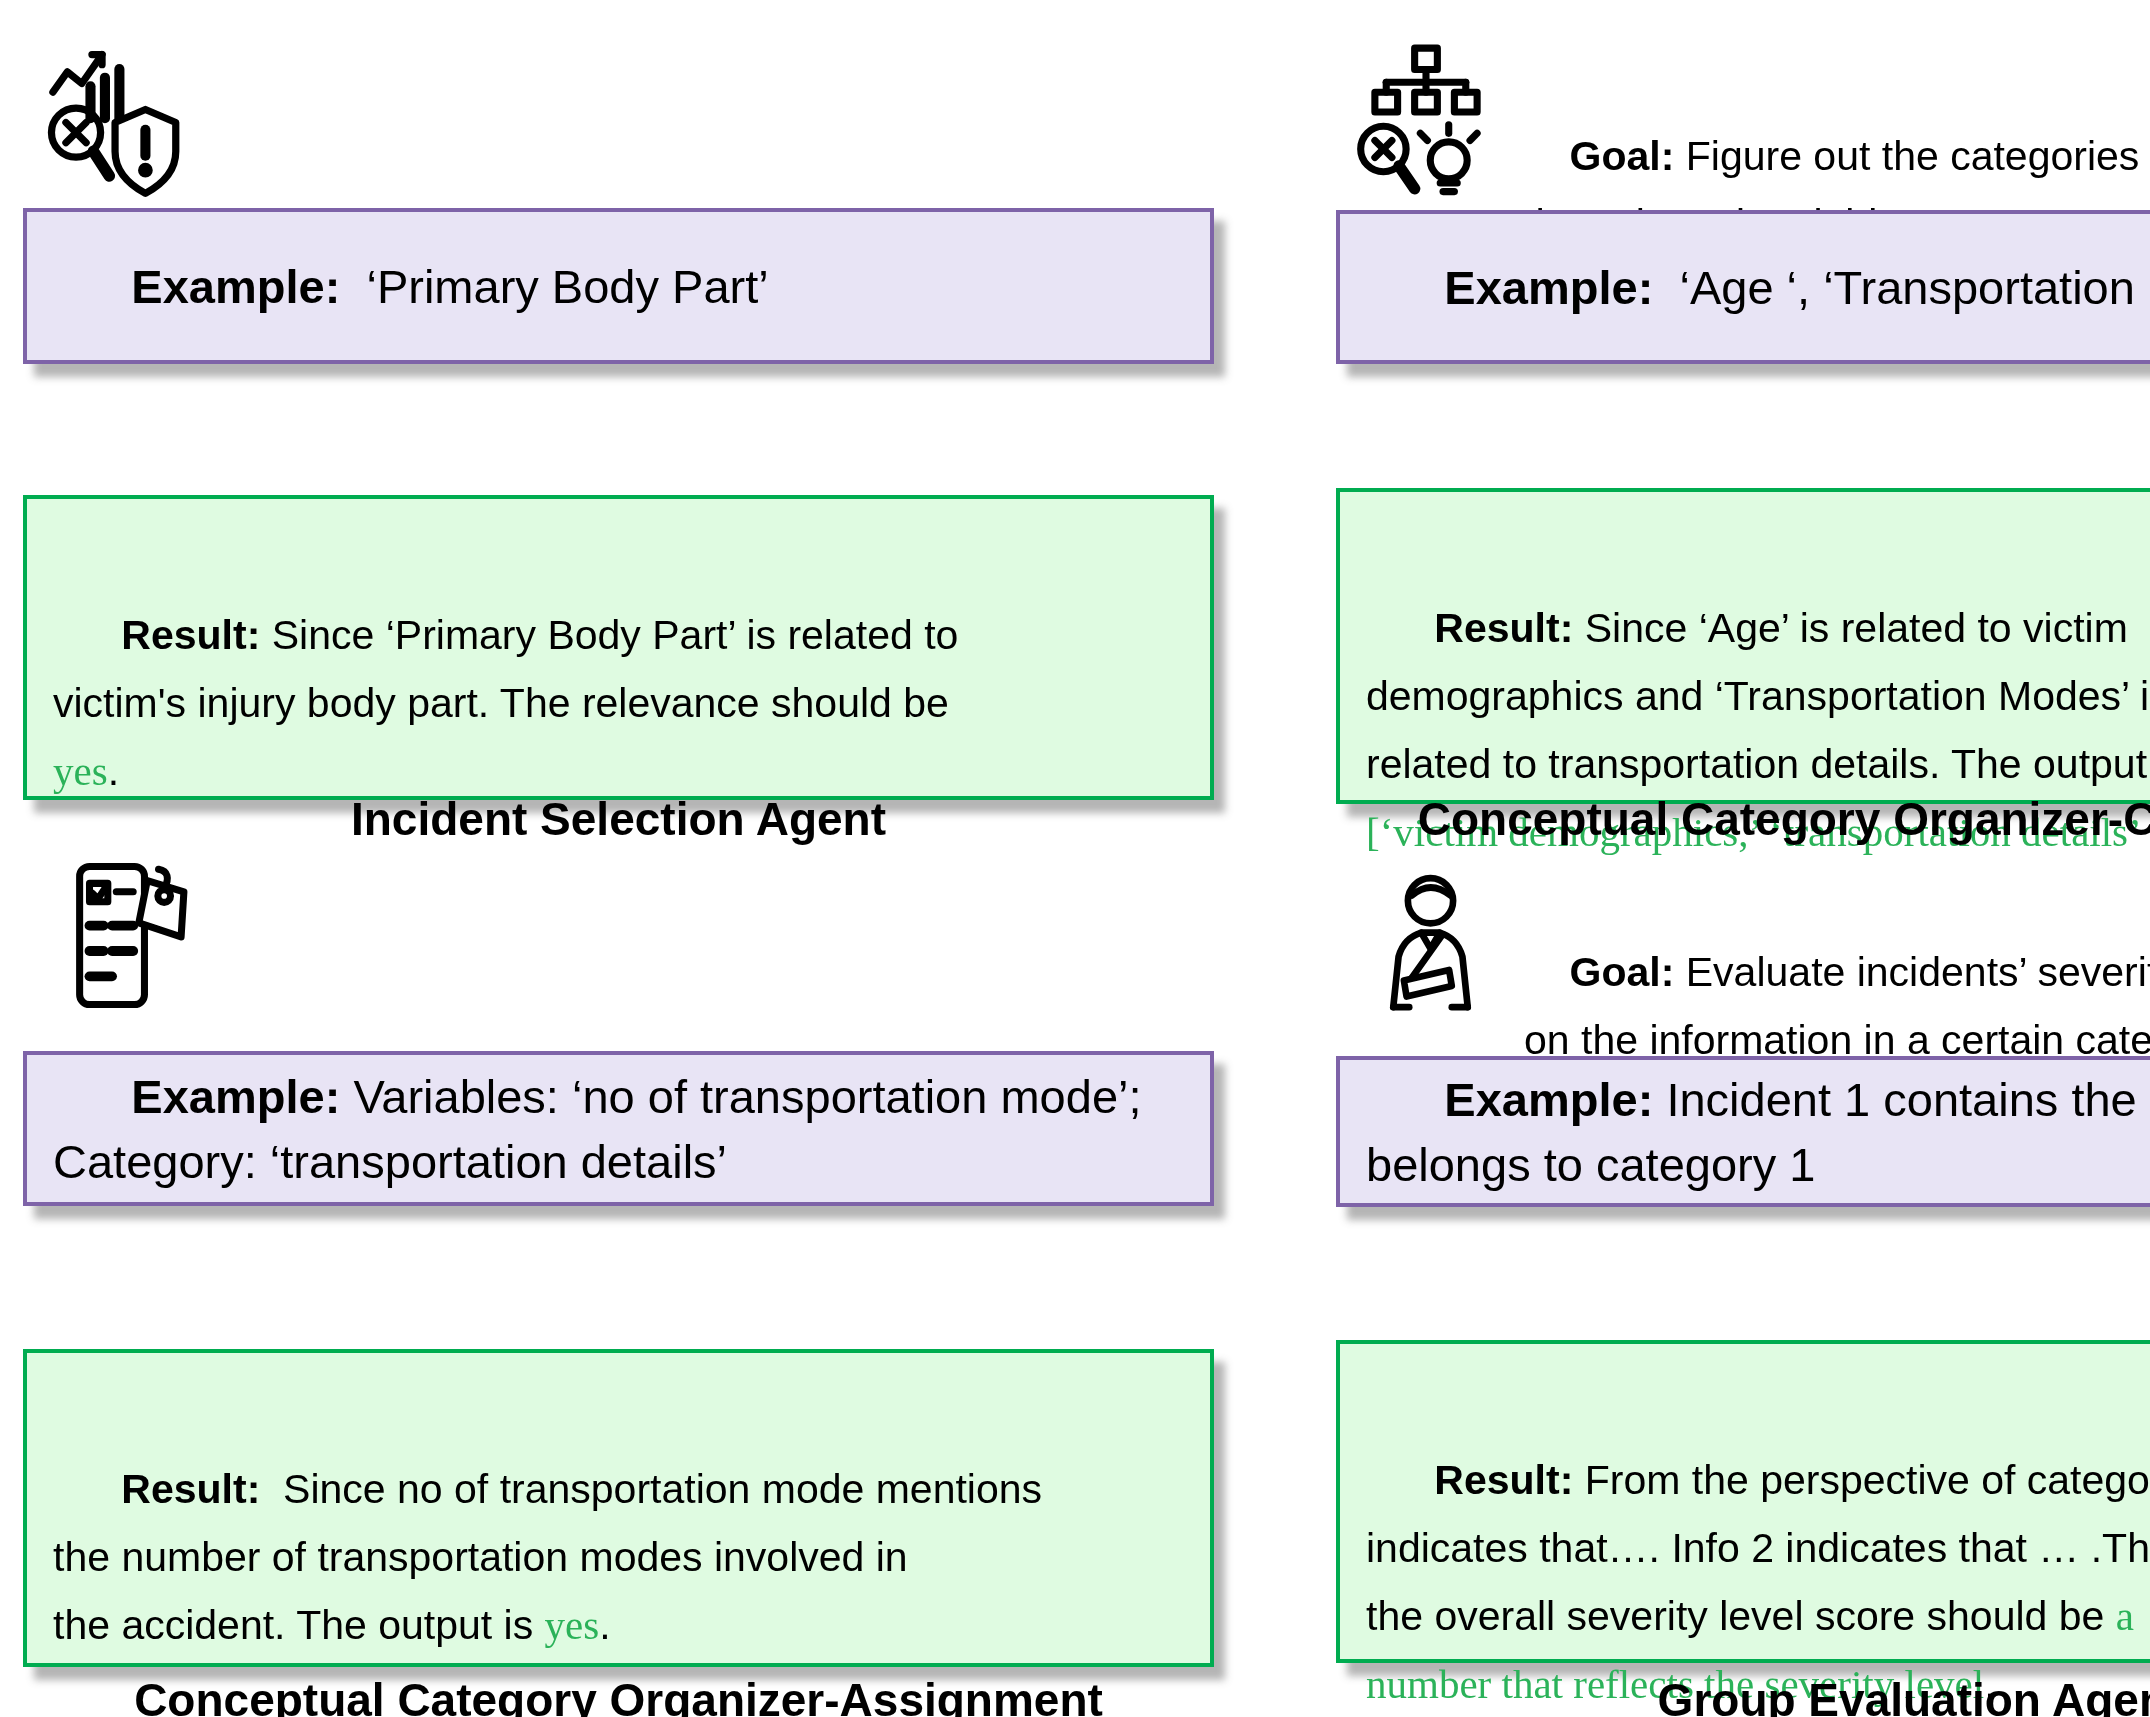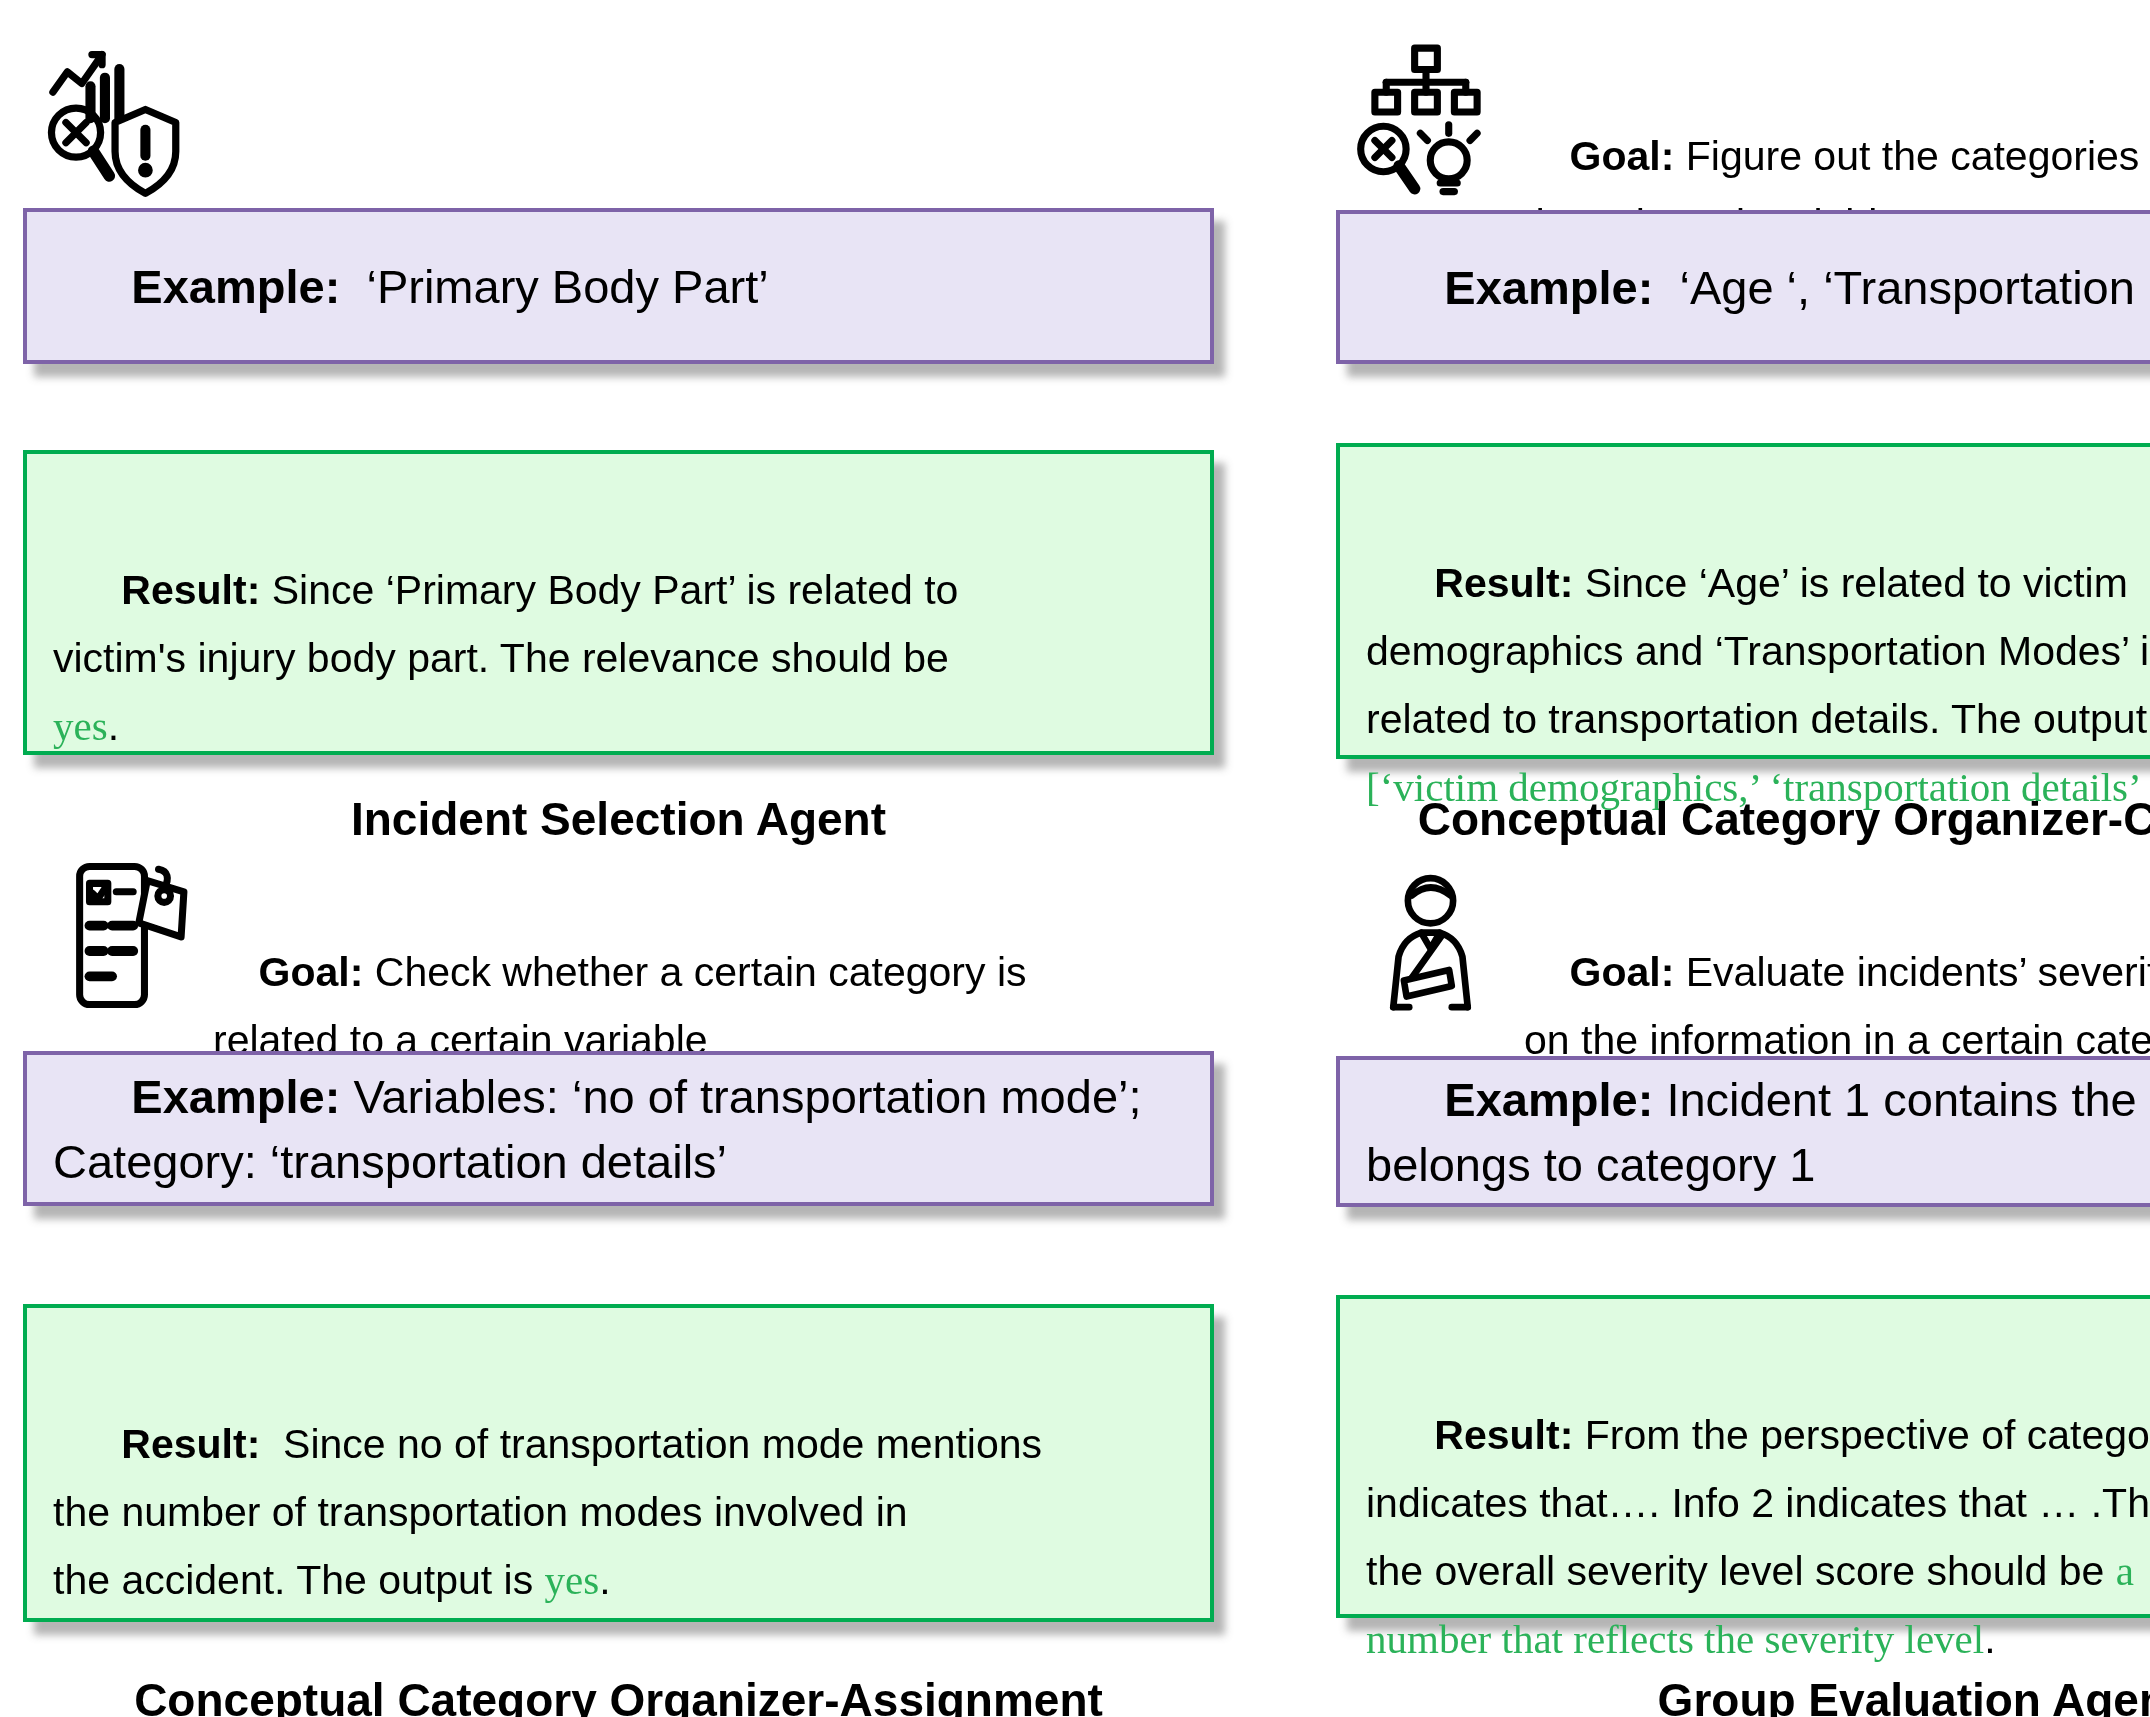--- a/index.html
+++ b/index.html
@@ -16,20 +16,21 @@
     box-sizing:border-box;
     box-shadow:11.2px 13px 7.7px rgba(90,90,90,0.45);
   }
   .purple-box{
     background:var(--purple-fill,#e8e4f5);
     border:4.7px solid var(--purple-border,#7e63a8);
   }
   .green-box{
     background:var(--green-fill,#dffbe1);
     border:4.7px solid var(--green-border,#00ac50);
+    margin-top:45px;
   }
   .goal-text{
     position:absolute;
     font-size:41px;
     line-height:68px;
     white-space:pre;
   }
   .example-text{
     display:flex;flex-direction:column;justify-content:center;
     height:100%;
@@ -155,24 +156,20 @@
       <line x1="33" y1="48" x2="48" y2="48" stroke-width="7"></line>
       <line x1="17" y1="66" x2="27" y2="66" stroke-width="7"></line>
       <line x1="33" y1="66" x2="48" y2="66" stroke-width="7"></line>
       <line x1="17" y1="84" x2="33" y2="84" stroke-width="7"></line>
       <path d="M58,16 L84,24 L82,56 L52,46 Z" fill="#fff"></path>
       <circle cx="70" cy="27" r="4.5"></circle>
       <path d="M70,22 q6,-12 -4,-14"></path>
     </svg>
   </div>
 
-  <div class="goal-text" style="left:213px;top:870px;">
-    <span class="bold-label">Goal:</span><span> Check whether a certain category is
-related to a certain variable</span>
-  </div>
 
   <div class="box purple-box" style="left:23px;top:1051px;width:1191px;height:155px;">
     <div class="example-text">
         <div class="rich">
       <span class="bold-label">Example:</span><span> Variables: ‘no of transportation mode’;
 Category: ‘transportation details’</span>
     </div>
       </div>
   </div>
 

